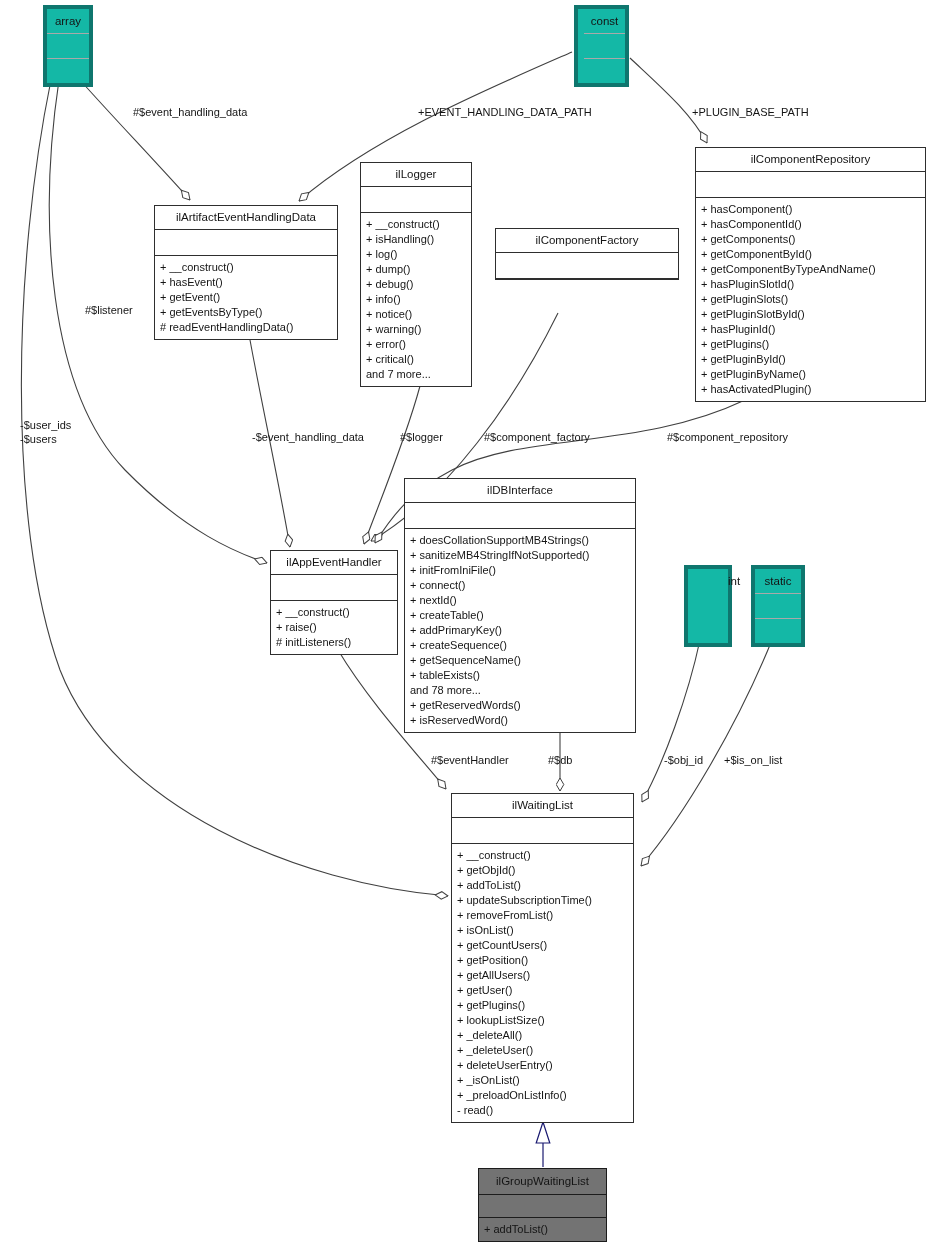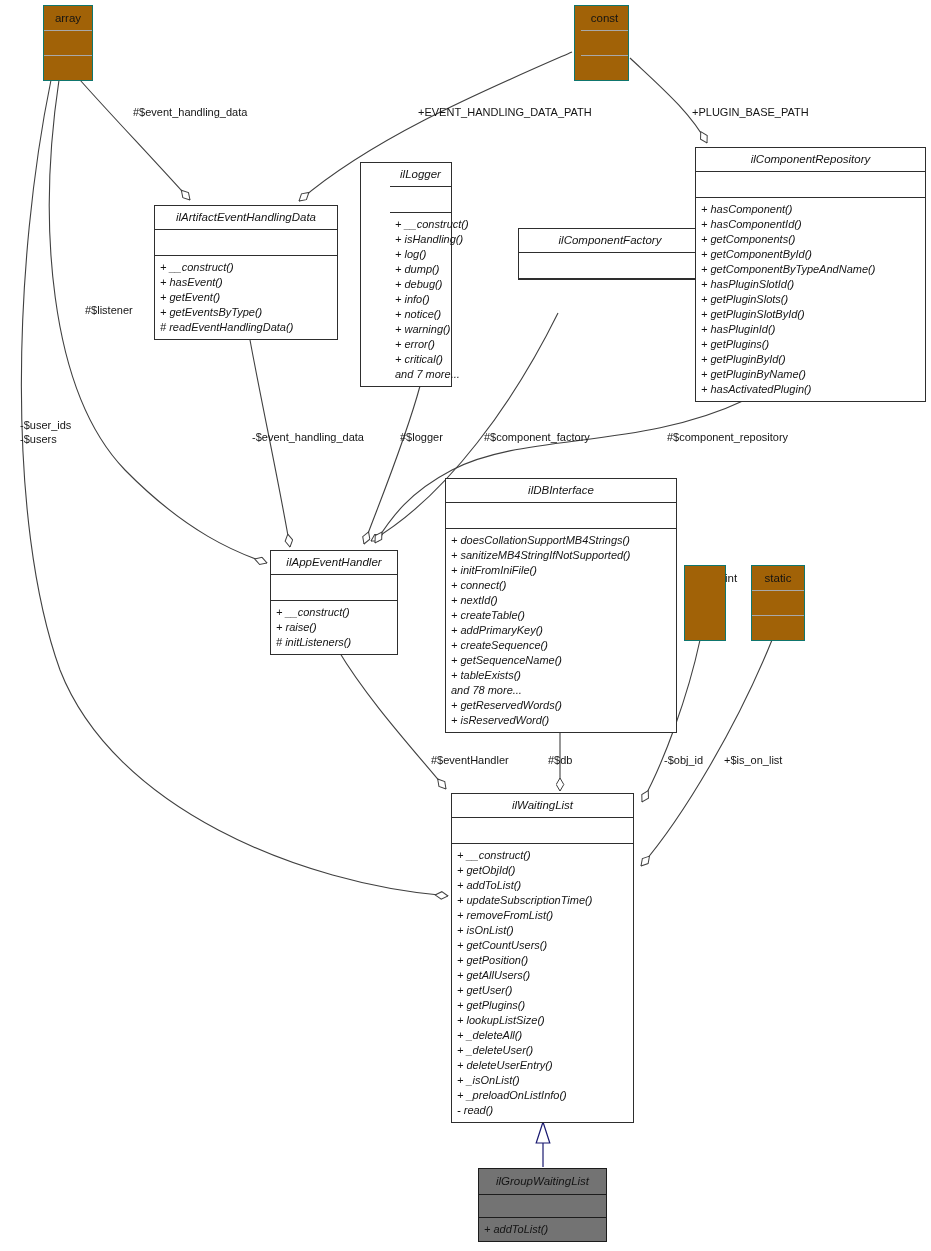--- a/index.html
+++ b/index.html
@@ -3,34 +3,34 @@
 <meta charset="utf-8">
 <style>
   html,body{margin:0;padding:0;background:#ffffff;}
   #canvas{
     position:relative;width:931px;height:1251px;background:#ffffff;overflow:hidden;
     font-family:"Liberation Sans","DejaVu Sans",sans-serif;color:#141414;
   }
   svg.edges{position:absolute;left:0;top:0;z-index:0;pointer-events:none;}
   .uml{
     position:absolute;z-index:1;background:#ffffff;border:1px solid #2e2e2e;
-    font-size:11px;line-height:15px;box-sizing:border-box;font-style:italic;
+    font-size:11px;line-height:15px;box-sizing:border-box;
   }
   .uml .title{
     text-align:center;height:23px;line-height:23px;border-bottom:1px solid #2e2e2e;
     white-space:nowrap;overflow:hidden;font-size:11.5px;
   }
   .uml .empty{height:25px;border-bottom:1px solid #2e2e2e;}
   .uml .methods{padding:4px 5px 4px 5px;}
   .uml .methods div{white-space:nowrap;}
   .uml.hl{background:#737373;border:1.5px solid #1c1c1c;}
   .uml.hl .title{border-bottom:1.5px solid #1c1c1c;height:25px;line-height:25px;}
   .uml.hl .empty{height:22px;border-bottom:1.5px solid #1c1c1c;}
   .plain{
-    position:absolute;z-index:1;background:#a16207;border:1px solid #0f766e;
+    position:absolute;z-index:1;background:#14b8a6;border:4px solid #0f766e;
     font-size:11.5px;box-sizing:border-box;
   }
   .plain .cell{height:24px;line-height:24px;text-align:center;white-space:nowrap;}
   .plain .cell + .cell{border-top:1px solid #a9a9a9;}
   .elabel{
     position:absolute;z-index:2;font-size:11px;line-height:14px;white-space:nowrap;
     color:#141414;
   }
   .elabel.center{text-align:left;}
 </style>
@@ -92,39 +92,39 @@
     <div class="empty"></div>
     <div class="methods">
         <div>+ __construct()</div>
         <div>+ hasEvent()</div>
         <div>+ getEvent()</div>
         <div>+ getEventsByType()</div>
         <div># readEventHandlingData()</div>
       </div>
   </div>
 
-  <div class="uml" style="left:360px;top:162px;width:92px;padding-left:29px;">
+  <div class="uml" style="left:360px;top:162px;width:112px;">
     <div class="title">ilLogger</div>
     <div class="empty"></div>
     <div class="methods">
         <div>+ __construct()</div>
         <div>+ isHandling()</div>
         <div>+ log()</div>
         <div>+ dump()</div>
         <div>+ debug()</div>
         <div>+ info()</div>
         <div>+ notice()</div>
         <div>+ warning()</div>
         <div>+ error()</div>
         <div>+ critical()</div>
         <div>and 7 more...</div>
       </div>
   </div>
 
-  <div class="uml" style="left:518px;top:228px;width:184px;">
+  <div class="uml" style="left:495px;top:228px;width:184px;">
     <div class="title">ilComponentFactory</div>
     <div class="empty"></div>
   </div>
 
   <div class="uml" style="left:695px;top:147px;width:231px;">
     <div class="title">ilComponentRepository</div>
     <div class="empty"></div>
     <div class="methods">
         <div>+ hasComponent()</div>
         <div>+ hasComponentId()</div>
@@ -135,21 +135,21 @@
         <div>+ getPluginSlots()</div>
         <div>+ getPluginSlotById()</div>
         <div>+ hasPluginId()</div>
         <div>+ getPlugins()</div>
         <div>+ getPluginById()</div>
         <div>+ getPluginByName()</div>
         <div>+ hasActivatedPlugin()</div>
       </div>
   </div>
 
-  <div class="uml" style="left:445px;top:478px;width:232px;">
+  <div class="uml" style="left:404px;top:478px;width:232px;">
     <div class="title">ilDBInterface</div>
     <div class="empty"></div>
     <div class="methods">
         <div>+ doesCollationSupportMB4Strings()</div>
         <div>+ sanitizeMB4StringIfNotSupported()</div>
         <div>+ initFromIniFile()</div>
         <div>+ connect()</div>
         <div>+ nextId()</div>
         <div>+ createTable()</div>
         <div>+ addPrimaryKey()</div>

